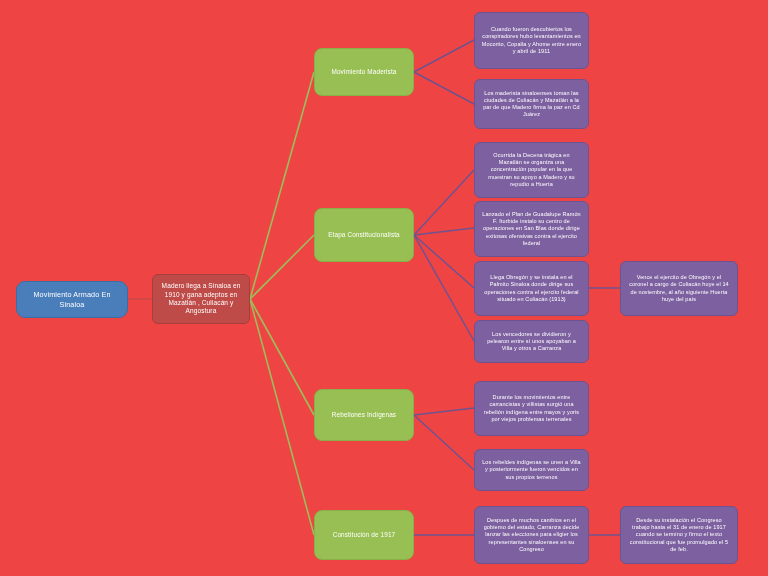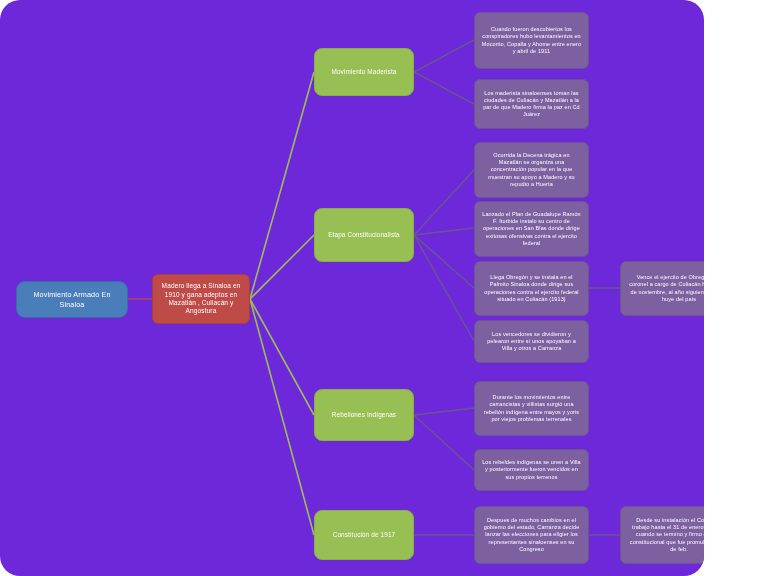--- a/index.html
+++ b/index.html
@@ -2,26 +2,25 @@
 <html><head>
 <meta charset="utf-8">
 <style>
   html, body {
     margin: 0;
     padding: 0;
     background: #ffffff;
   }
   #canvas {
     position: relative;
-    width: 704px;
+    width: 768px;
     height: 576px;
-    background: #6d28d9;
+    background: #ef4444;
     overflow: hidden;
     font-family: "Liberation Sans", sans-serif;
-    border-radius: 20px;
   }
   #connectors {
     position: absolute;
     left: 0;
     top: 0;
     width: 768px;
     height: 576px;
     pointer-events: none;
   }
   .node {

